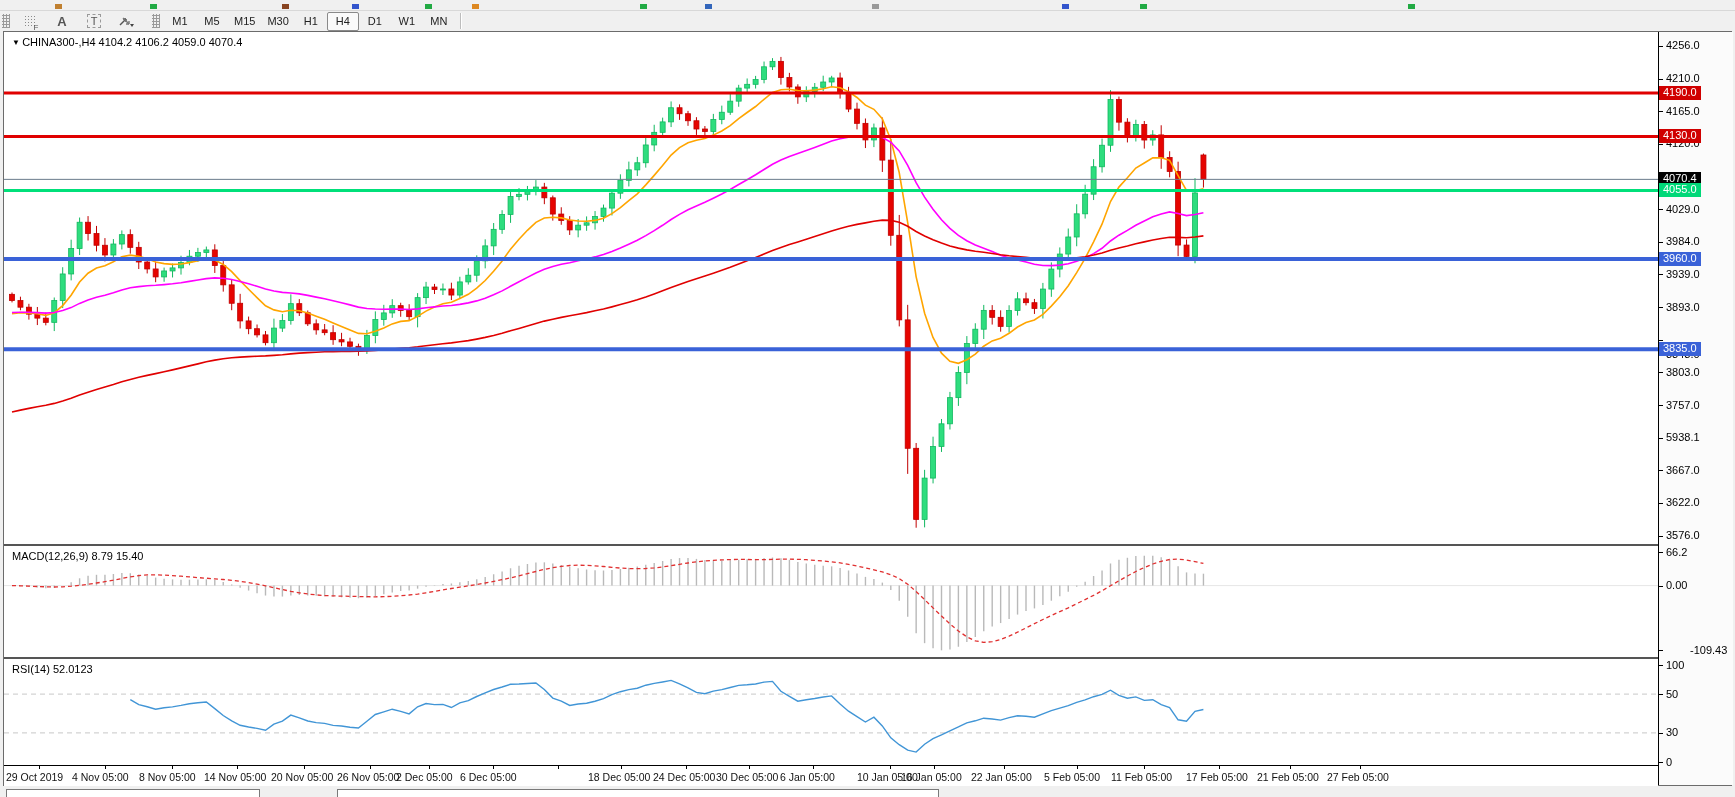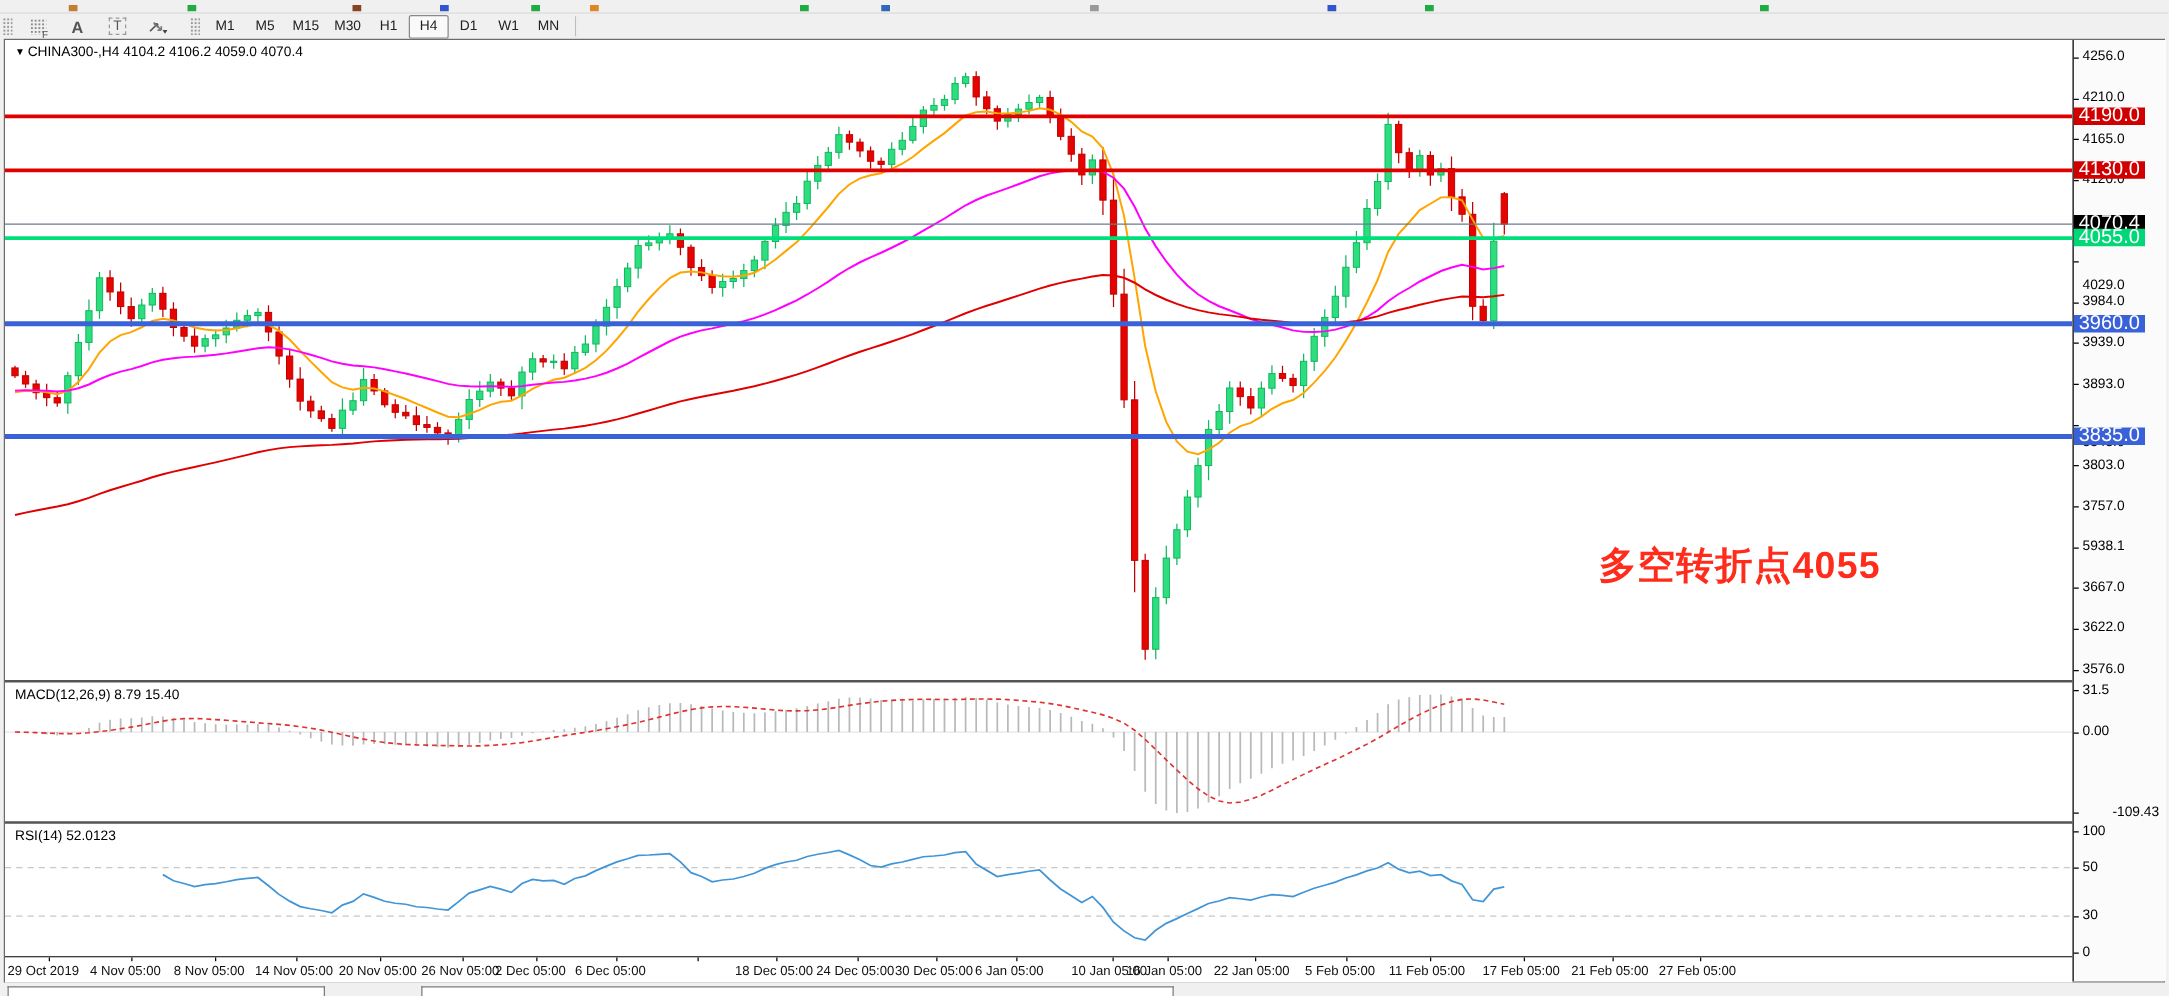--- a/index.html
+++ b/index.html
@@ -24,21 +24,21 @@
   .pane svg{display:block;}
   #paneMain{top:0;height:512px;width:1654px;border-bottom:2px solid #555;}
   #paneMacd{top:514px;height:111px;width:1654px;border-bottom:2px solid #555;}
   #paneRsi{top:627px;height:106px;width:1654px;border-bottom:1px solid #000;}
   #timeAxis{position:absolute;left:0;top:734px;height:20px;width:1654px;background:#fff;}
   .date-lab{position:absolute;top:5px;font-size:10.5px;color:#111;white-space:nowrap;}
   .date-tick{position:absolute;top:0;width:1px;height:3px;background:#000;}
   .axis-col{position:absolute;left:1654px;top:0;width:74px;height:753px;background:#fbfbfb;border-left:1px solid #000;}
   .ax-tick{position:absolute;left:0;width:4px;height:1px;background:#000;}
   .ax-lab{position:absolute;left:7px;font-size:11px;color:#000;white-space:nowrap;}
-  .chip{position:absolute;left:0;font-size:16px;color:#fff;padding:0 4px 1px 4px;line-height:13px;white-space:nowrap;}
+  .chip{position:absolute;left:0;font-size:11px;color:#fff;padding:0 4px 1px 4px;line-height:13px;white-space:nowrap;}
   .pane-title{position:absolute;left:8px;top:4px;font-size:11px;color:#000;z-index:5;}
   .annotation{position:absolute;font-size:30px;font-weight:bold;color:#ff2b1b;z-index:6;white-space:nowrap;letter-spacing:1px;}
   
   .bottom-strip{position:absolute;left:0;top:787px;width:1735px;height:10px;background:#f0f0f0;}
   .bbox{position:absolute;top:2px;height:14px;background:#fff;border:1px solid #7a7a7a;border-bottom:none;}
 </style>
 </head>
 <body>
 
 <div class="top-strip" id="topStrip">
@@ -604,21 +604,21 @@
   <div class="axis-col" id="axisCol">
       <div class="ax-tick" style="top: 13.5px;"></div>
       <div class="ax-lab" style="top: 7px;">4256.0</div>
       <div class="ax-tick" style="top: 46.6775px;"></div>
       <div class="ax-lab" style="top: 40.1775px;">4210.0</div>
       <div class="ax-tick" style="top: 79.1337px;"></div>
       <div class="ax-lab" style="top: 72.6337px;">4165.0</div>
       <div class="ax-tick" style="top: 111.59px;"></div>
       <div class="ax-lab" style="top: 105.09px;">4120.0</div>
       <div class="ax-tick" style="top: 177.224px;"></div>
-      <div class="ax-lab" style="top: 170.724px; margin-top: 19px;">4029.0</div>
+      <div class="ax-lab" style="top: 170.724px;">4029.0</div>
       <div class="ax-tick" style="top: 209.68px;"></div>
       <div class="ax-lab" style="top: 203.18px;">3984.0</div>
       <div class="ax-tick" style="top: 242.136px;"></div>
       <div class="ax-lab" style="top: 235.636px;">3939.0</div>
       <div class="ax-tick" style="top: 275.314px;"></div>
       <div class="ax-lab" style="top: 268.814px;">3893.0</div>
       <div class="ax-tick" style="top: 307.77px;"></div>
       <div class="ax-lab" style="top: 316px;">3848.0</div>
       <div class="ax-tick" style="top: 340.226px;"></div>
       <div class="ax-lab" style="top: 333.726px;">3803.0</div>
@@ -632,34 +632,33 @@
       <div class="ax-lab" style="top: 464.272px;">3622.0</div>
       <div class="ax-tick" style="top: 503.95px;"></div>
       <div class="ax-lab" style="top: 497.45px;">3576.0</div>
       <div class="chip" style="top: 54.1025px; background: rgb(208, 0, 0); color: rgb(255, 255, 255);">4190.0</div>
       <div class="chip" style="top: 97.3775px; background: rgb(208, 0, 0); color: rgb(255, 255, 255);">4130.0</div>
       <div class="chip" style="top: 140.364px; background: rgb(0, 0, 0); color: rgb(255, 255, 255);">4070.4</div>
       <div class="chip" style="top: 151.471px; background: rgb(0, 216, 120); color: rgb(255, 255, 255); text-align: center;">4055.0</div>
       <div class="chip" style="top: 219.99px; background: rgb(58, 98, 216); color: rgb(255, 255, 255);">3960.0</div>
       <div class="chip" style="top: 310.146px; background: rgb(58, 98, 216); color: rgb(255, 255, 255);">3835.0</div>
       <div class="ax-tick" style="top: 520px;"></div>
-      <div class="ax-lab" style="top: 513.5px;">31.5</div>
+      <div class="ax-lab" style="top: 513.5px;">66.2</div>
       <div class="ax-tick" style="top: 553.6px;"></div>
       <div class="ax-lab" style="top: 547.1px;">0.00</div>
       <div class="ax-tick" style="top: 618px;"></div>
       <div class="ax-lab" style="top: 611.5px; margin-left: 24px;">-109.43</div>
       <div class="ax-tick" style="top: 633px;"></div>
       <div class="ax-lab" style="top: 626.5px;">100</div>
       <div class="ax-tick" style="top: 662.1px;"></div>
       <div class="ax-lab" style="top: 655.6px;">50</div>
       <div class="ax-tick" style="top: 700.9px;"></div>
       <div class="ax-lab" style="top: 694.4px;">30</div>
       <div class="ax-tick" style="top: 730px;"></div>
       <div class="ax-lab" style="top: 723.5px;">0</div>
     </div>
 
-  <div class="annotation" id="annot" style="left: 1275px; top: 400px;">多空转折点4055</div>
 </div>
 
 <div class="bottom-strip" id="bottomStrip">
     <div class="bbox" style="left: 6px; width: 252px;"></div>
     <div class="bbox" style="left: 337px; width: 600px;"></div>
   </div>
 
 </body></html>

